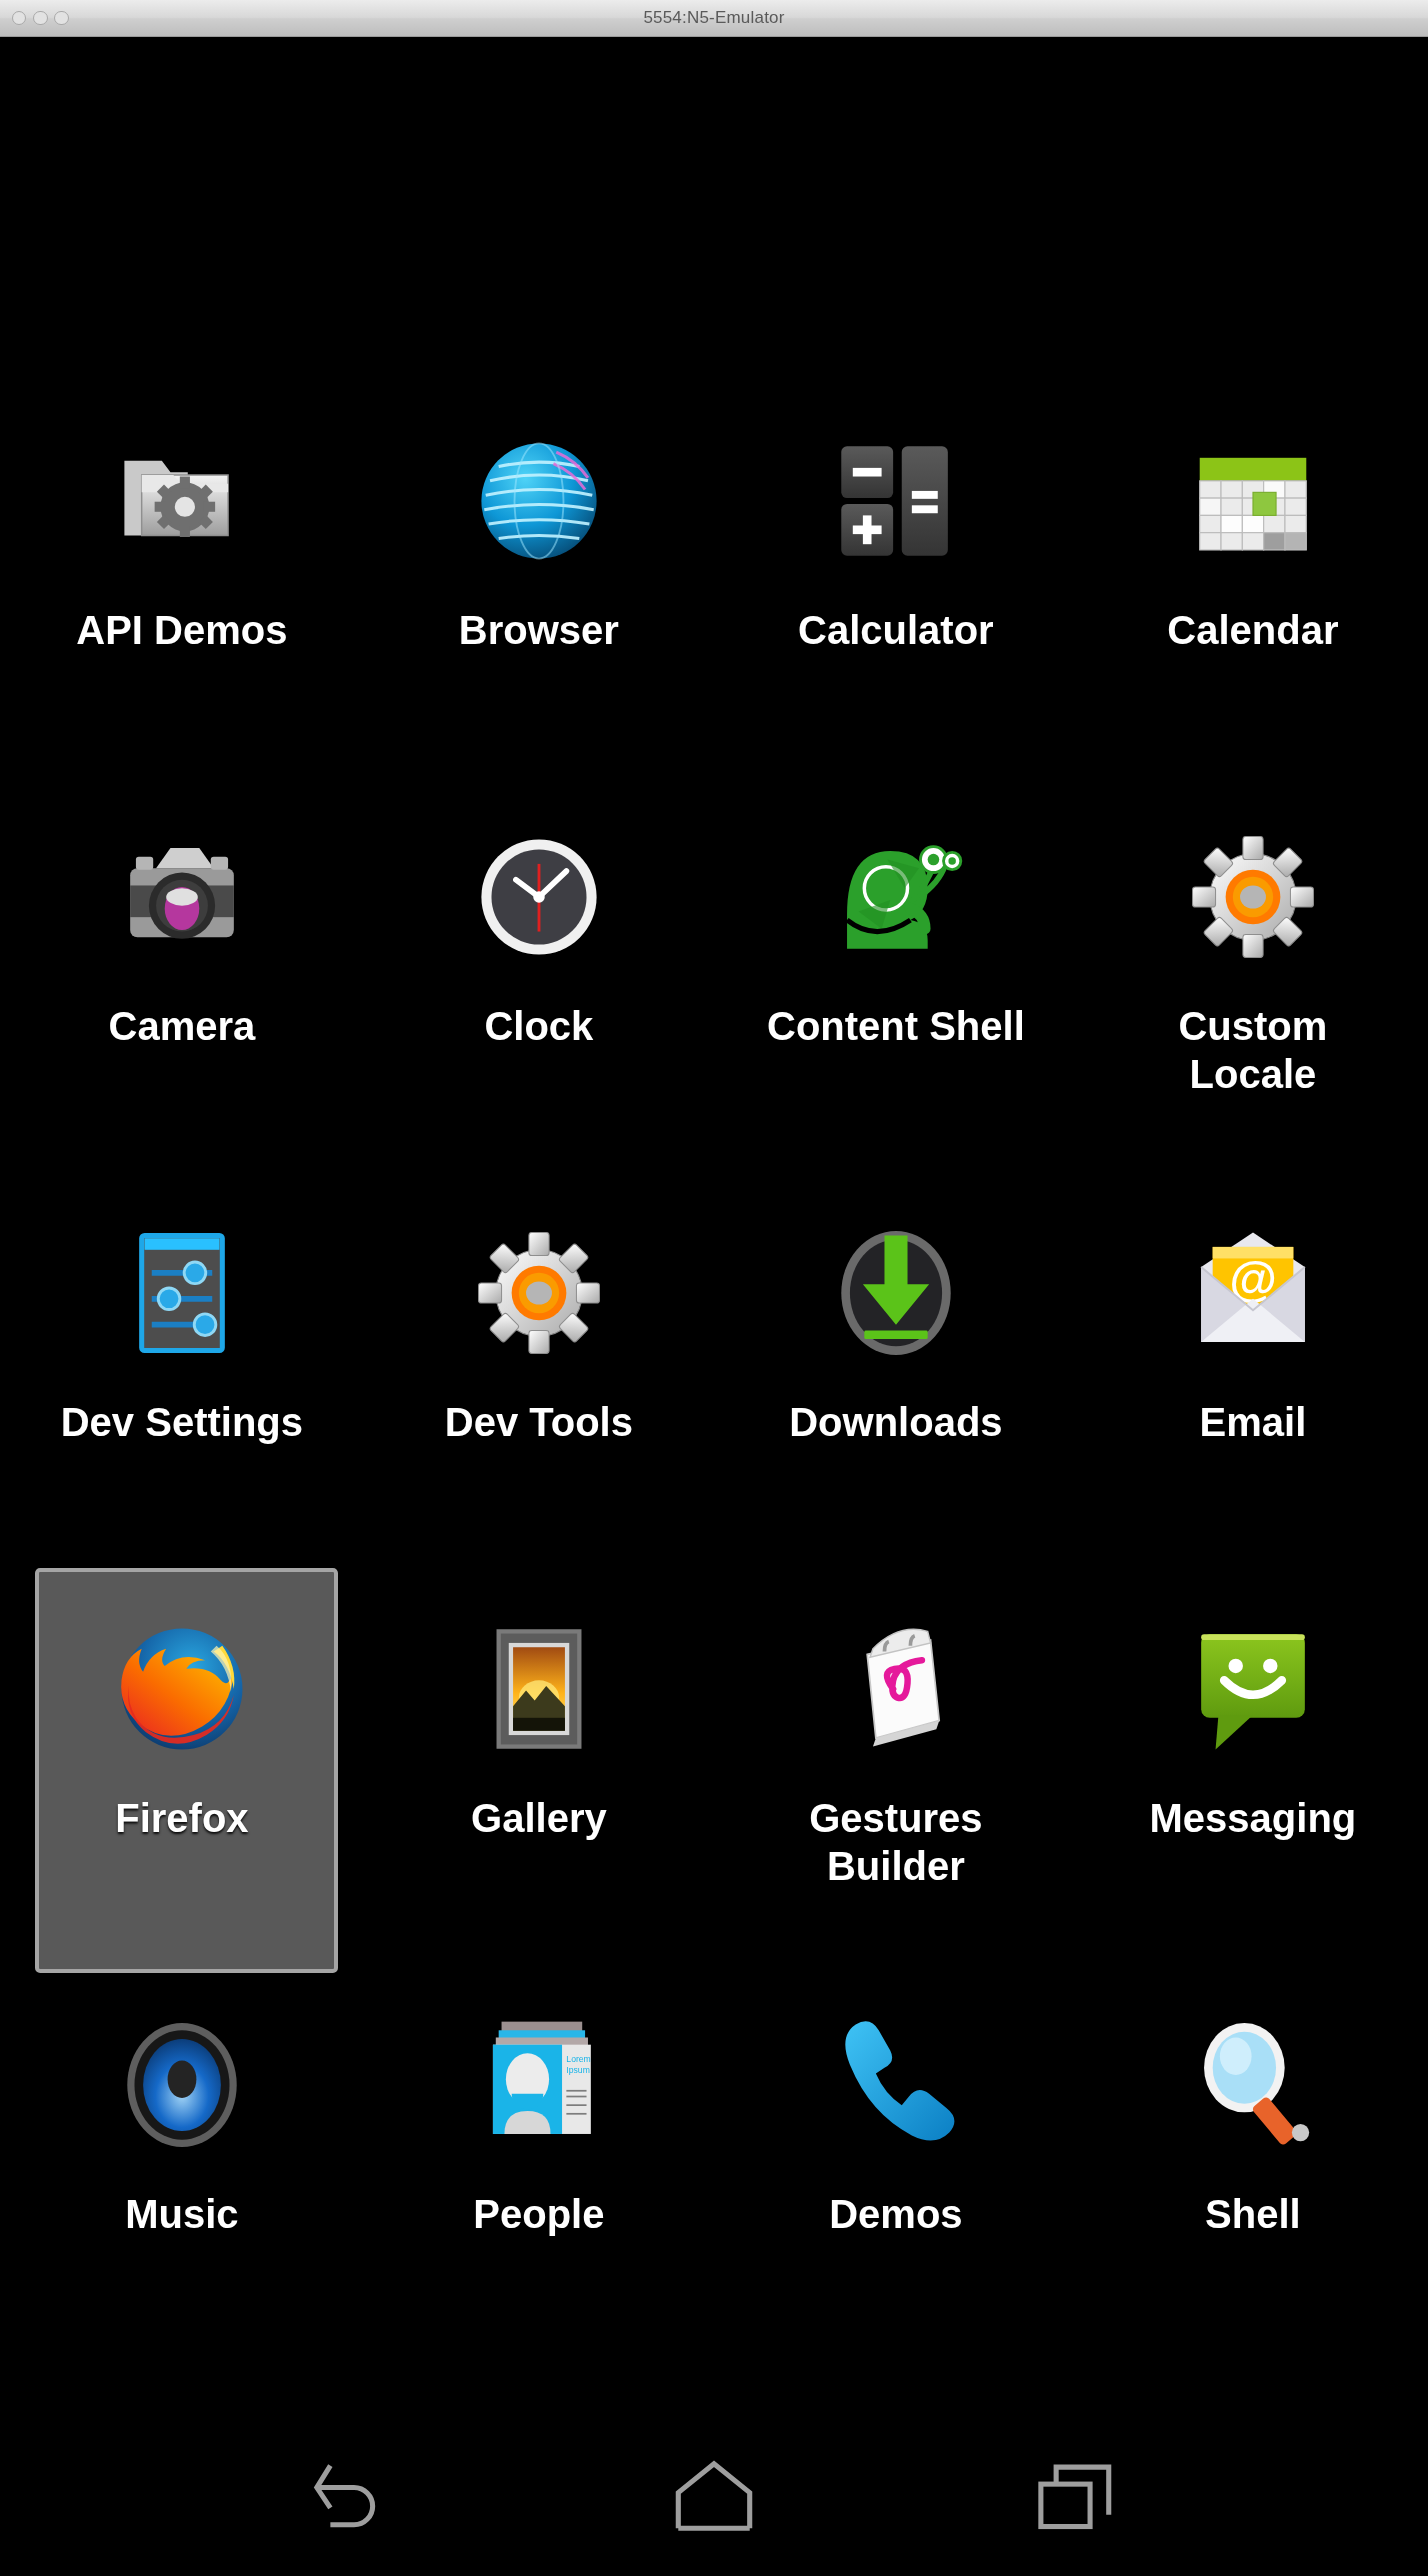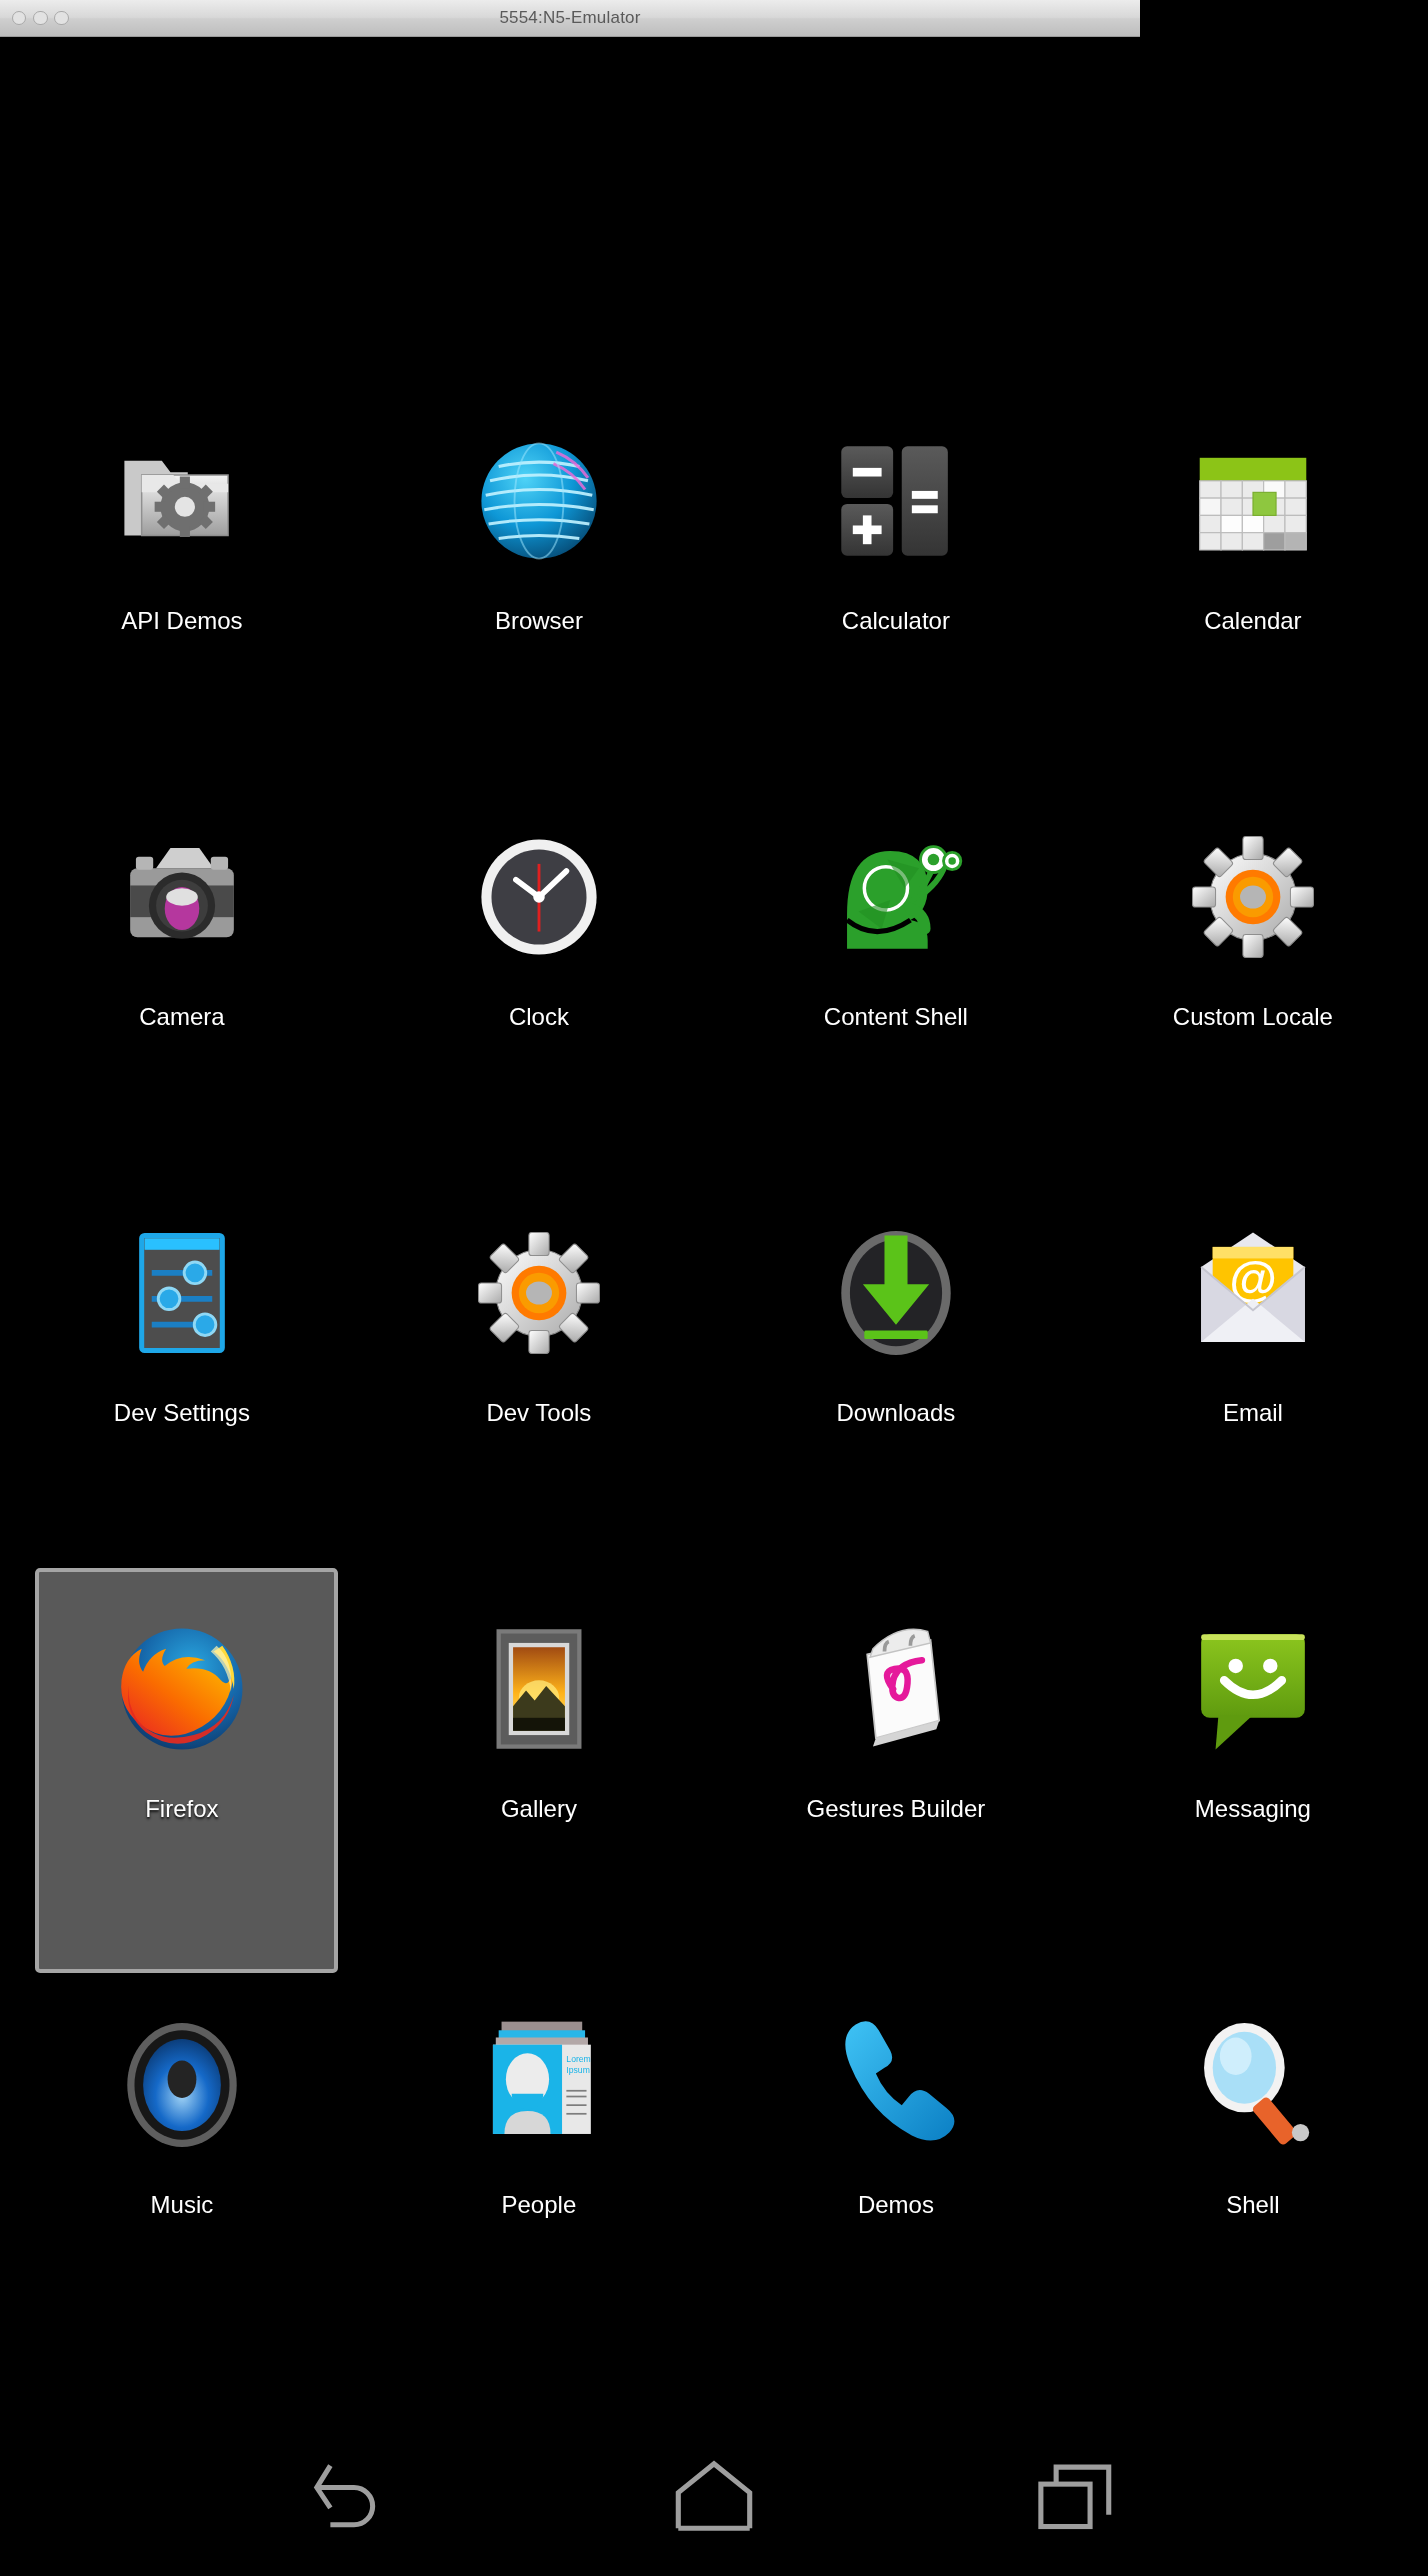--- a/index.html
+++ b/index.html
@@ -5,21 +5,21 @@
   * { box-sizing: border-box; margin: 0; padding: 0; }
   html, body {
     width: 1428px; height: 2576px;
     background: #000;
     font-family: "Liberation Sans", sans-serif;
     overflow: hidden;
   }
 
   
   .window-titlebar {
-    position: absolute; left: 0; top: 0; width: 1140px; height: 37px;
+    position: absolute; left: 0; top: 0; width: 1428px; height: 37px;
     background: linear-gradient(to bottom, #ececec 0%, #d8d8d8 48%, #cfcfcf 52%, #bdbdbd 100%);
     border-bottom: 0.8px solid #9a9a9a;
     display: flex; align-items: center;
   }
   .traffic-lights { position: absolute; left: 12px; top: 11px; display: flex; gap: 6.8px; }
   .traffic-light {
     width: 14.4px; height: 14.4px; border-radius: 50%;
     background: #e2e2e2; border: 0.8px solid #a9a9a9;
   }
   .window-title {
@@ -125,23 +125,24 @@
     background: #595959; border: 4.2px solid #a5a5a5; border-radius: 5.1px;
   }
   .icon-wrap {
     position: relative; z-index: 2;
     width: 161px; height: 161px;
     display: flex; align-items: center; justify-content: center;
   }
   .app-label {
     position: relative; z-index: 2;
     margin-top: 24px;
-    font-size: 24px; color: #ffffff; text-align: center;
+    font-size: 40px; color: #ffffff; text-align: center;
     line-height: 1.22; max-width: 280px;
     text-shadow: 0 1.7px 2.5px rgba(0,0,0,0.9);
+    font-weight: bold;
   }
 
   
   .ic { width: 144px; height: 144px; display: block; }
 
   
   .nav-bar {
     position: absolute; left: 0; bottom: 0; width: 1428px; height: 161px;
     display: flex; align-items: center; justify-content: space-around;
     padding: 0 170px;

